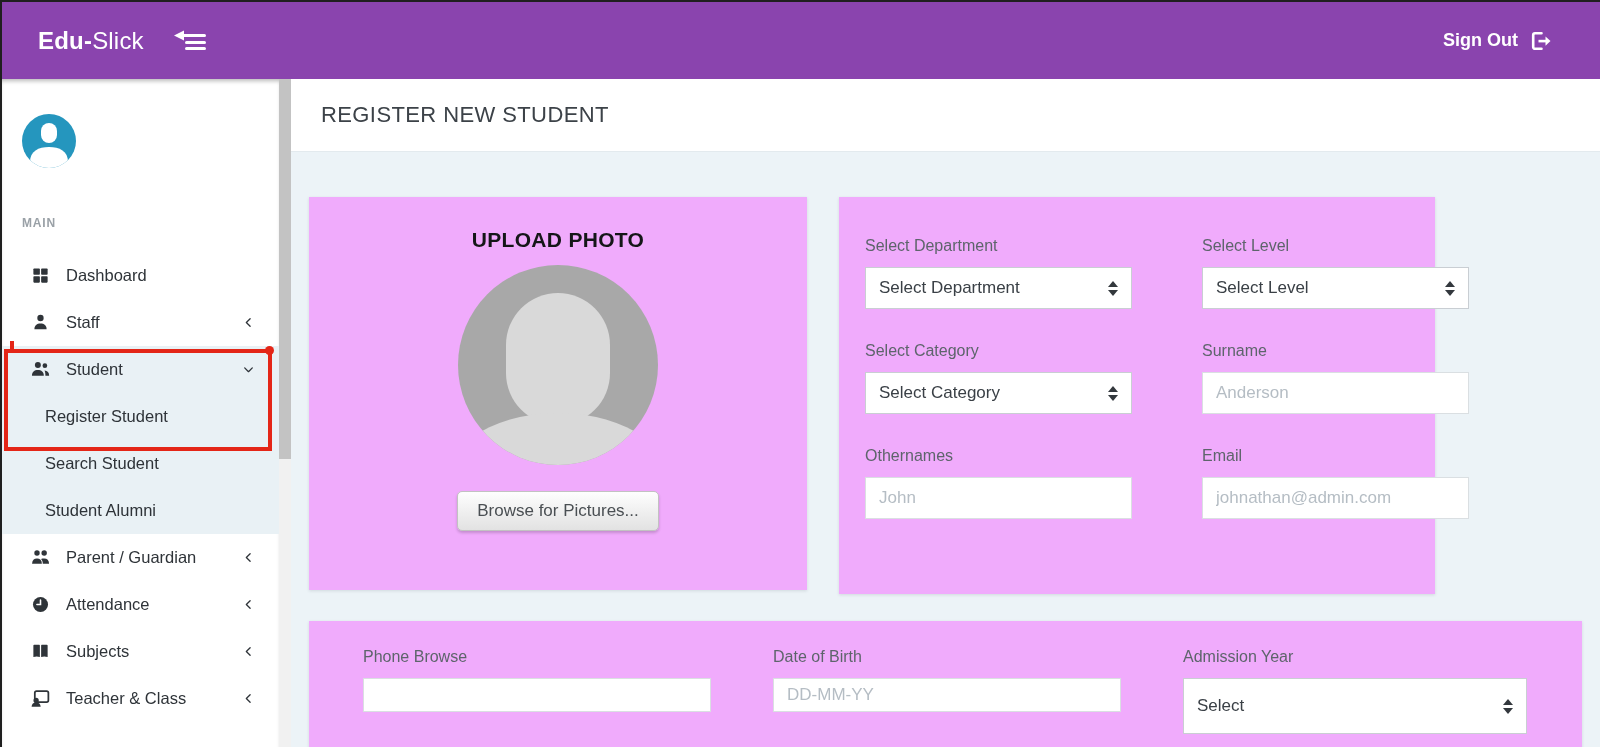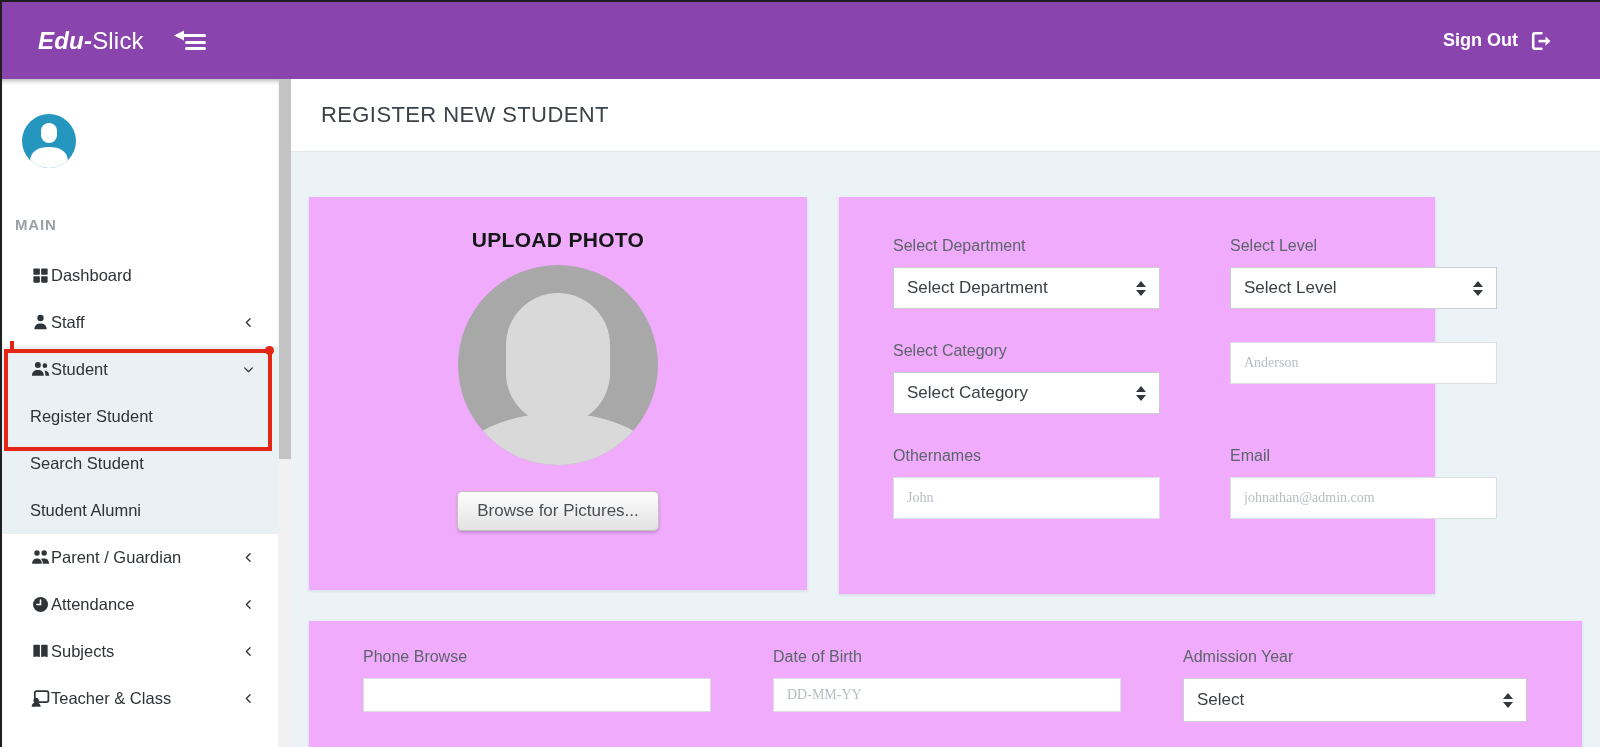--- a/index.html
+++ b/index.html
@@ -5,38 +5,38 @@
   * { margin:0; padding:0; box-sizing:border-box; }
   html,body { width:1600px; height:747px; overflow:hidden; }
   body { font-family:"Liberation Sans", sans-serif; background:#fff; }
   .app { position:relative; width:1600px; height:747px; overflow:hidden; background:#ecf3f7;
          border-left:2px solid #1f1f1f; border-top:2px solid #1f1f1f; }
 
   
   .topbar { position:absolute; left:0; top:0; width:1600px; height:77px; background:#8a44ae;
             display:flex; align-items:center; padding:0 50px 0 36px; z-index:30; }
   .brand { color:#fff; font-size:24px; letter-spacing:.2px; cursor:pointer; }
-  .brand .bold { font-weight:700;font-style:italic; }
+  .brand .bold { font-weight:700; }
   .brand .light { font-weight:400; }
   .collapse-btn { margin-left:28px; display:flex; align-items:center; cursor:pointer; }
   .topbar-spacer { flex:1; }
   .signout { display:flex; align-items:center; gap:10px; color:#fff; font-size:18px; font-weight:700; cursor:pointer; }
 
   
   .sidebar { position:absolute; left:0; top:77px; width:277px; height:670px; background:#fff; z-index:10;
              box-shadow: inset 0 4px 4px -2px rgba(0,0,0,.28); }
   .avatar { position:absolute; left:20px; top:35px; width:54px; height:54px; border-radius:50%;
             background:#2596be; overflow:hidden; cursor:pointer; }
-  .section-label { position:absolute; left:13px; top:137px; font-size:15px; font-weight:700;
+  .section-label { position:absolute; left:20px; top:137px; font-size:12px; font-weight:700;
                    color:#9aa1a7; letter-spacing:.8px; }
   .nav { position:absolute; left:0; top:173px; width:277px; }
   .nav-item { height:47px; display:flex; align-items:center; padding-left:28px; cursor:pointer;
               font-size:16.5px; color:#2e3338; }
   .nav-icon { width:21px; height:21px; display:flex; align-items:center; justify-content:center; flex:none; }
-  .nav-label { }
+  .nav-label { margin-left:15px; }
   .chev { margin-left:auto; margin-right:24px; display:flex; align-items:center; }
   .nav-item.sub { }
   .expanded-group { background:#e9f1f5; }
 
   .sidebar-scroll { position:absolute; left:277px; top:77px; width:12px; height:670px; background:#f1f1f1; z-index:11; }
   .sidebar-scroll .thumb { position:absolute; left:0; top:0; width:12px; height:380px; background:#c3c3c3; }
 
   .red-box { position:absolute; left:2px; top:270px; width:268px; height:102px;
              border:4px solid #e42617; z-index:15; pointer-events:none; }
   .red-box::after { content:""; position:absolute; right:-6px; top:-7px; width:9px; height:9px;
@@ -60,39 +60,39 @@
                   overflow:hidden; margin:13px auto 0; }
   .photo-circle .head { position:absolute; left:48px; top:28px; width:104px; height:132px;
                         background:#d9d9d9; border-radius:52px; }
   .photo-circle .torso { position:absolute; left:-22px; top:148px; width:244px; height:130px;
                          background:#d9d9d9; border-radius:120px 120px 0 0 / 85px 85px 0 0; }
   .browse-btn { margin-top:26px; padding:9px 19px; font-family:"Liberation Sans",sans-serif; font-size:17px;
                 color:#4a4f53; background:linear-gradient(#fefefe,#e2e2e2); border:1px solid #c2c2c2;
                 border-radius:5px; box-shadow:0 2px 3px rgba(0,0,0,.18); cursor:pointer; }
 
   
-  .form-card { width:596px; height:397px; padding:40px 0 0 54px; flex:none; }
+  .form-card { width:596px; height:397px; padding:40px 0 0 26px; flex:none; }
   .form-grid { display:grid; grid-template-columns:267px 267px; column-gap:70px; row-gap:33px; }
   .field-label { font-size:16px; color:#5d646b; margin-bottom:12px; }
   .control { height:42px; border:1px solid #c9ced3; background:#fff; display:flex; align-items:center;
              justify-content:space-between; padding:0 13px; font-size:17px; color:#3a4046; cursor:pointer; }
   .control.lite { border-color:#dadfe2; cursor:text; }
   .spin { display:flex; flex-direction:column; gap:3px; }
   .spin i { display:block; width:0; height:0; border-left:5px solid transparent; border-right:5px solid transparent; }
   .spin .up { border-bottom:6px solid #33383d; }
   .spin .dn { border-top:6px solid #33383d; }
-  .txt-input { width:100%; height:100%; border:none; outline:none; font-family:Liberation Serif, serif;
-               font-size:14px; color:#3a4046; background:transparent; }
+  .txt-input { width:100%; height:100%; border:none; outline:none; font-family:Liberation Sans, sans-serif;
+               font-size:17px; color:#3a4046; background:transparent; }
   .txt-input::placeholder { color:#b5bdc4; }
 
   
   .bottom-card { margin-top:27px; width:1273px; height:160px; padding:27px 0 0 54px; display:flex; gap:62px; }
   .bottom-card .group { width:348px; }
   .bottom-card .control { height:34px; }
-  .bottom-card .control.sel { width:344px; height:44px;justify-content:space-between; }
+  .bottom-card .control.sel { width:344px; height:56px;justify-content:space-between; }
 </style>
 </head>
 <body>
 
 <div class="app">
 
   <header class="topbar">
     <div class="brand">
       <span class="bold">Edu-</span><span class="light">Slick</span>
     </div>
@@ -300,20 +300,21 @@
               <div class="control">
                 <span>Select Category</span>
                 <span class="spin">
                     <i class="up"></i>
                     <i class="dn"></i>
                   </span>
               </div>
             </div>
 
             <div class="group">
+              <div class="field-label">Surname</div>
               <div class="control lite">
                 <input class="txt-input" type="text" placeholder="Anderson" style="">
               </div>
             </div>
 
             <div class="group">
               <div class="field-label">Othernames</div>
               <div class="control lite">
                 <input class="txt-input" type="text" placeholder="John" style="">
               </div>

